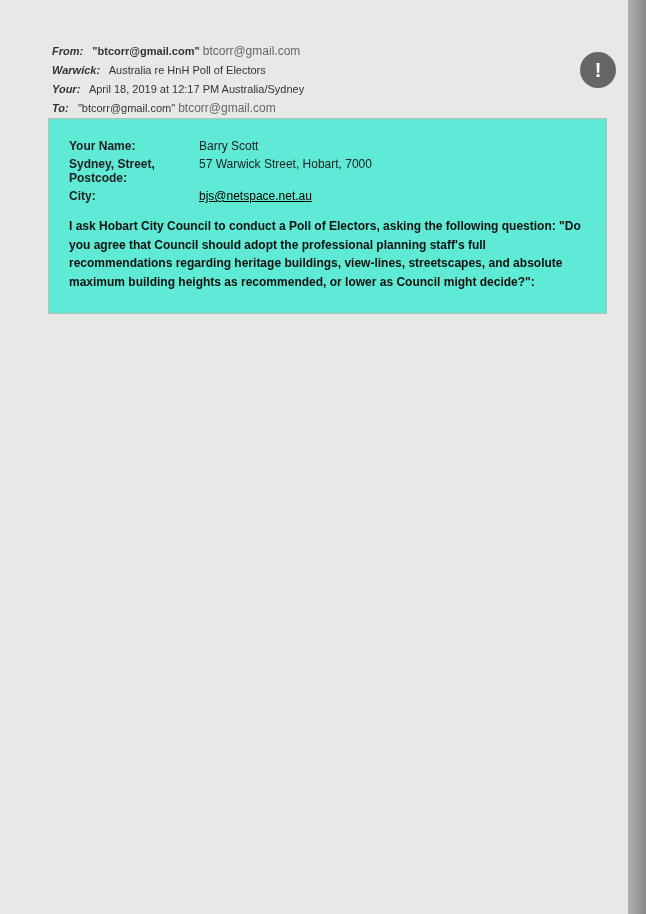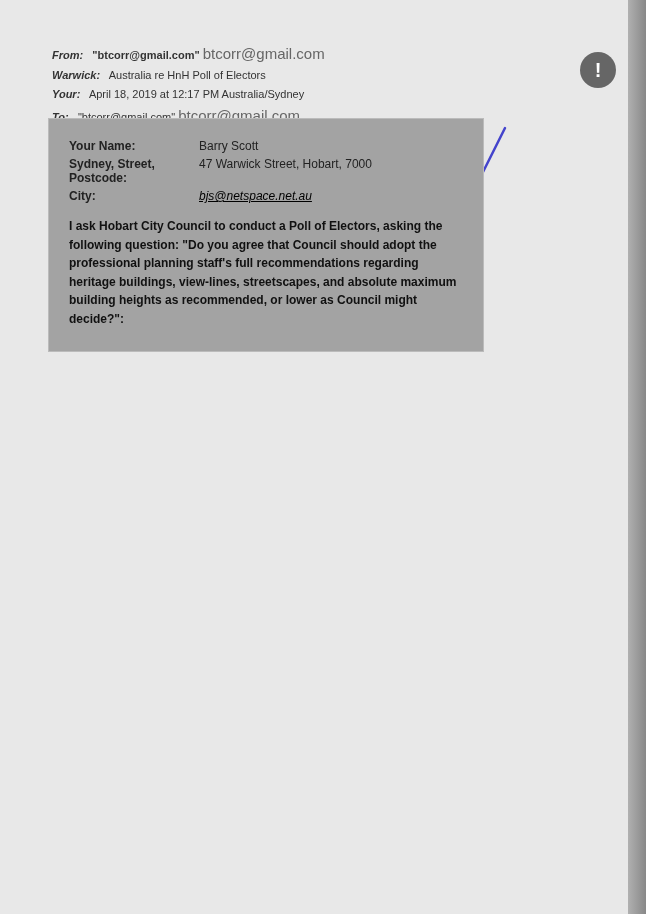--- a/index.html
+++ b/index.html
@@ -49,21 +49,21 @@
       display: inline;
       font-style: italic;
     }
 
     .email-header .value {
       display: inline;
       font-weight: normal;
     }
 
     .email-header .value-small {
-      font-size: 15px;
+      font-size: 12px;
       color: #666;
     }
 
     .header-row {
       display: block;
       margin-bottom: 1px;
     }
 
     .alert-badge {
       position: absolute;
@@ -78,22 +78,22 @@
       justify-content: center;
       color: white;
       font-size: 20px;
       font-weight: bold;
     }
 
     .email-card {
       position: absolute;
       top: 118px;
       left: 48px;
-      width: 436px;
-      background-color: #a3a3a3;
+      width: 559px;
+      background-color: #5eead4;
       border: 1px solid #bbb;
       padding: 18px 20px 20px 20px;
     }
 
     .card-table {
       width: 100%;
       border-collapse: collapse;
     }
 
     .card-table tr td {
@@ -109,21 +109,20 @@
       padding-right: 10px;
     }
 
     .card-table .field-value {
       font-weight: normal;
     }
 
     .email-link {
       color: #000;
       text-decoration: underline;
-      font-style: italic;
     }
 
     .main-text {
       font-size: 12px;
       color: #111;
       font-weight: bold;
       line-height: 1.55;
       margin-top: 10px;
     }
 
@@ -182,21 +181,21 @@
 
 <div class="email-card">
   <table class="card-table">
     <tbody>
         <tr>
       <td class="field-label">Your Name:</td>
       <td class="field-value">Barry Scott</td>
     </tr>
     <tr>
       <td class="field-label">Sydney, Street, Postcode:</td>
-      <td class="field-value">47 Warwick Street, Hobart, 7000</td>
+      <td class="field-value">57 Warwick Street, Hobart, 7000</td>
     </tr>
     <tr>
       <td class="field-label">City:</td>
       <td class="field-value">
         <span class="email-link">bjs@netspace.net.au</span>
       </td>
     </tr>
     <tr>
       <td colspan="2">
         <div class="main-text">I ask Hobart City Council to conduct a Poll of Electors, asking the following question: "Do you agree that Council should adopt the professional planning staff's full recommendations regarding heritage buildings, view-lines, streetscapes, and absolute maximum building heights as recommended, or lower as Council might decide?":</div>

